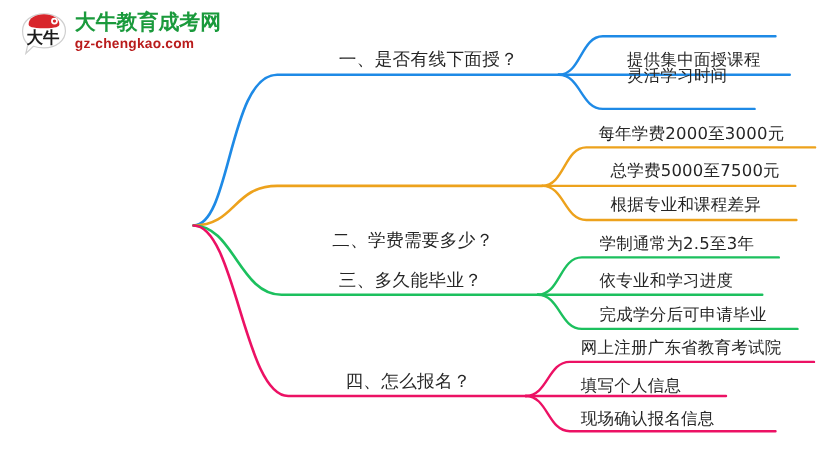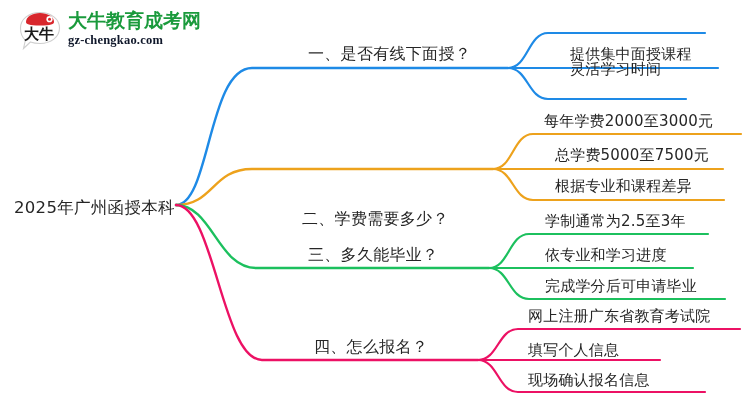--- a/index.html
+++ b/index.html
@@ -47,24 +47,24 @@
   .logo-title {
     font-family: "DejaVu Sans", "Liberation Sans", sans-serif;
     font-size: 19px;
     font-weight: bold;
     color: #1a9a3c;
     letter-spacing: 0px;
     line-height: 24px;
     white-space: nowrap;
   }
   .logo-sub {
-    font-family: Liberation Serif, serif;
+    font-family: Liberation Sans, sans-serif;
     font-size: 12.5px;
     font-weight: bold;
-    color: #0f172a;
+    color: #b91c1c;
     line-height: 16px;
     letter-spacing: 0.2px;
     white-space: nowrap;
   }
 
   
   #connectors {
     position: absolute;
     left: 0; top: 0;
     width: 750px;
@@ -137,21 +137,20 @@
     </g>
 
     <g>
       <path stroke="#ec1164" stroke-width="2.4" d="M176,205 C214,205 222,360 262,360 L478,360"></path>
       <path stroke="#ec1164" stroke-width="2.2" d="M478,360 C498,360 498,329 518,329 L740,329"></path>
       <path stroke="#ec1164" stroke-width="2.2" d="M478,360 L660,360"></path>
       <path stroke="#ec1164" stroke-width="2.2" d="M478,360 C498,360 498,392 518,392 L705,392"></path>
     </g>
   </svg>
 
-  <div class="node-label root-label" style="left:14px; top:197px;">2025年广州函授本科</div>
 
   <div class="node-label branch-label" style="left:308px; top:44px;">一、是否有线下面授？</div>
   <div class="node-label branch-label" style="left:302px; top:161px;margin-top:48px;">二、学费需要多少？</div>
   <div class="node-label branch-label" style="left:308px; top:245px;">三、多久能毕业？</div>
   <div class="node-label branch-label" style="left:314px; top:337px;">四、怎么报名？</div>
 
   <div class="node-label leaf-label" style="left:570px; top:45px;">提供集中面授课程</div>
   <div class="node-label leaf-label" style="left:570px; top:60px;">灵活学习时间</div>
 
   <div class="node-label leaf-label" style="left:544px; top:112px;">每年学费2000至3000元</div>

